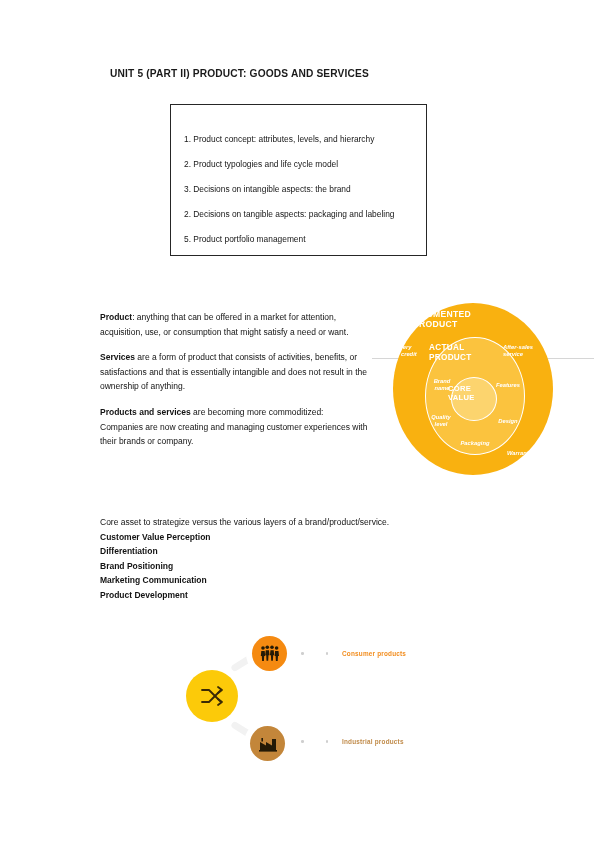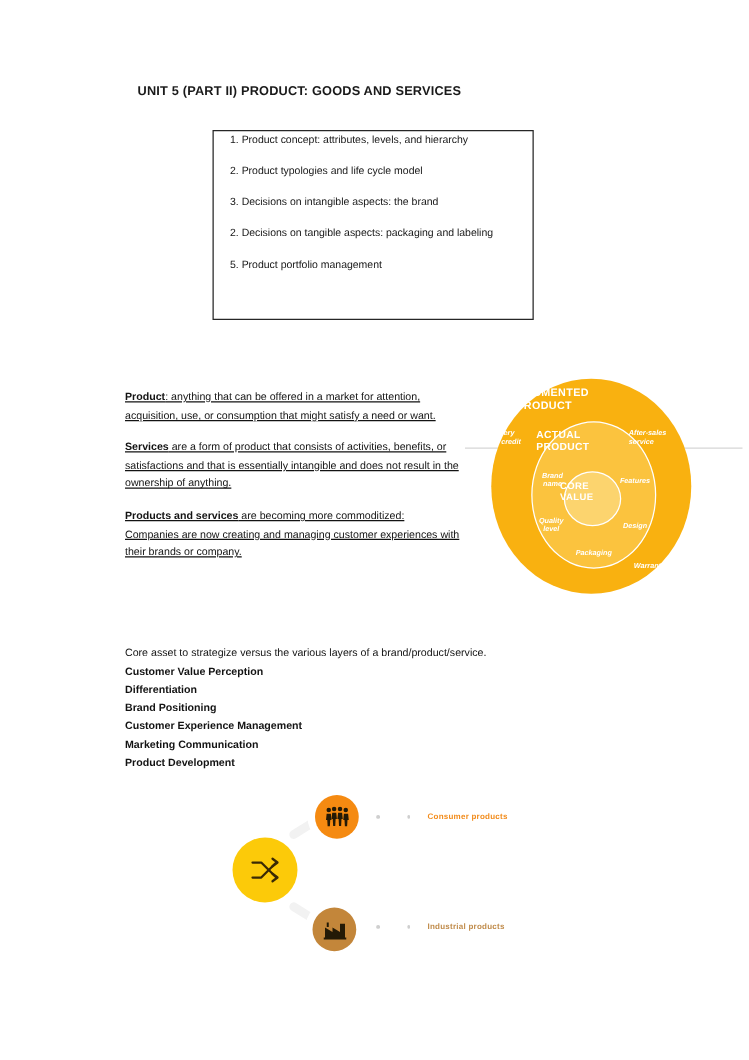--- a/index.html
+++ b/index.html
@@ -37,21 +37,21 @@
 
   
   .outline-box {
     position: absolute;
     top: 104px;
     left: 170px;
     width: 257px;
     height: 152px;
     border: 1px solid #262626;
     box-sizing: border-box;
-    padding: 0 12px 10px 13px;
+    padding: 28px 12px 10px 13px;
   }
   .outline-item {
     font-size: 8.4px;
     line-height: 12.4px;
     color: #161616;
     margin-bottom: 12.5px;
   }
   .outline-item:last-child { margin-bottom: 0; }
 
   
@@ -71,21 +71,20 @@
     position: absolute;
     top: 310px;
     left: 100px;
     width: 268px;
   }
   .para {
     font-size: 8.5px;
     line-height: 14.6px;
     color: #131313;
     margin: 0 0 11px 0;
-    text-decoration: underline;
   }
   .para b { font-weight: bold; }
 
   
   .strategy {
     position: absolute;
     top: 515px;
     left: 100px;
     width: 380px;
   }
@@ -273,21 +272,20 @@
     <p class="para">
       <b>Products and services</b><span> are becoming more commoditized: Companies are now creating and managing customer experiences with their brands or company.</span>
     </p>
   </div>
 
   <div class="strategy">
     <div class="strategy-lead">Core asset to strategize versus the various layers of a brand/product/service.</div>
     <div class="strategy-item">Customer Value Perception</div>
     <div class="strategy-item">Differentiation</div>
     <div class="strategy-item">Brand Positioning</div>
-    <div class="strategy-item">Customer Experience Management</div>
     <div class="strategy-item">Marketing Communication</div>
     <div class="strategy-item">Product Development</div>
   </div>
 
   <div class="cross-line"></div>
 
   <div class="diagram-wrap">
     <div class="ring-outer"></div>
     <div class="ring-mid"></div>
     <div class="ring-core"></div>

